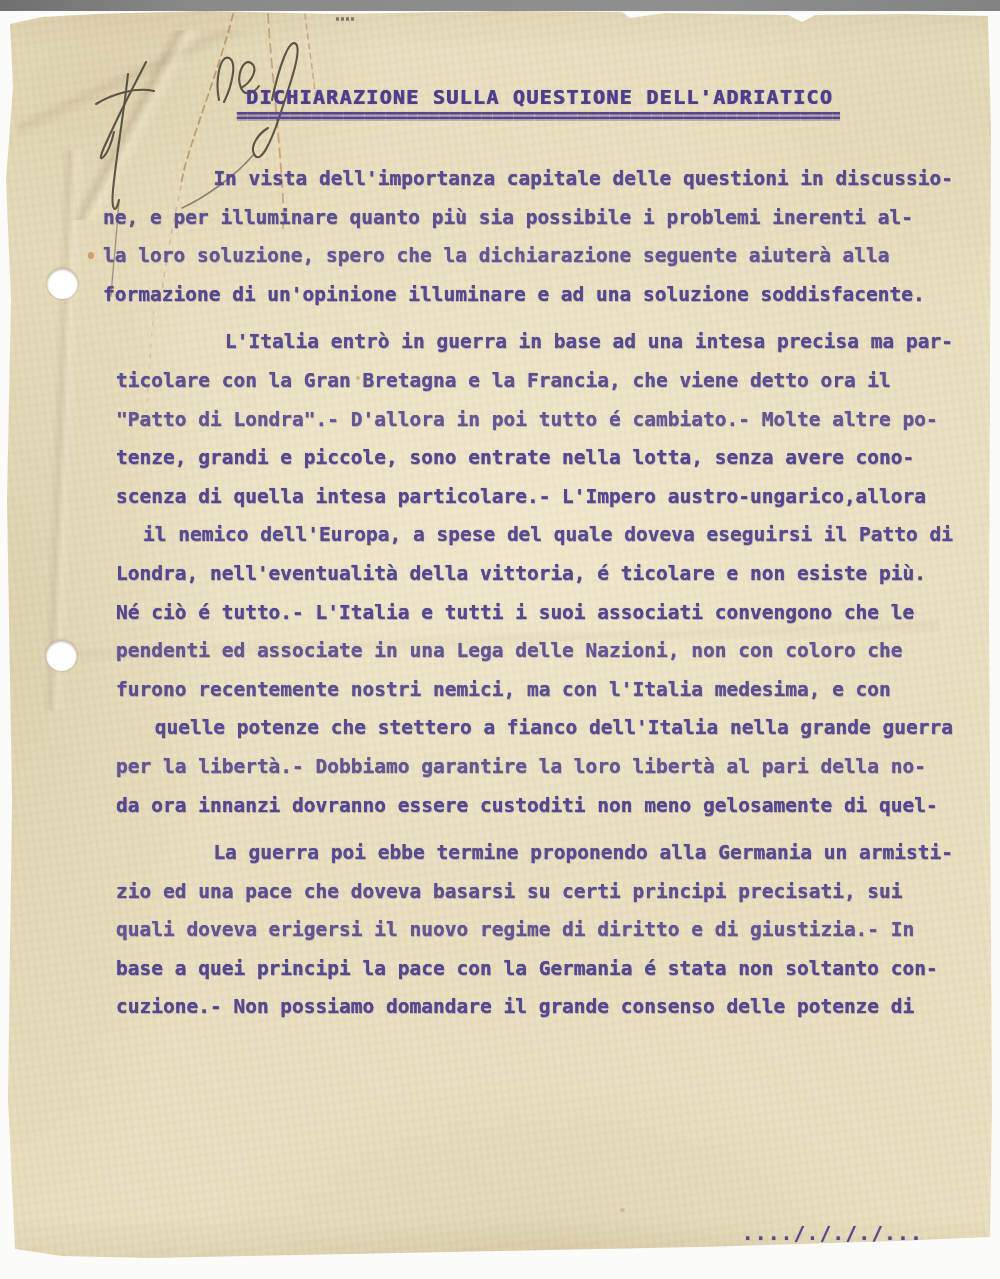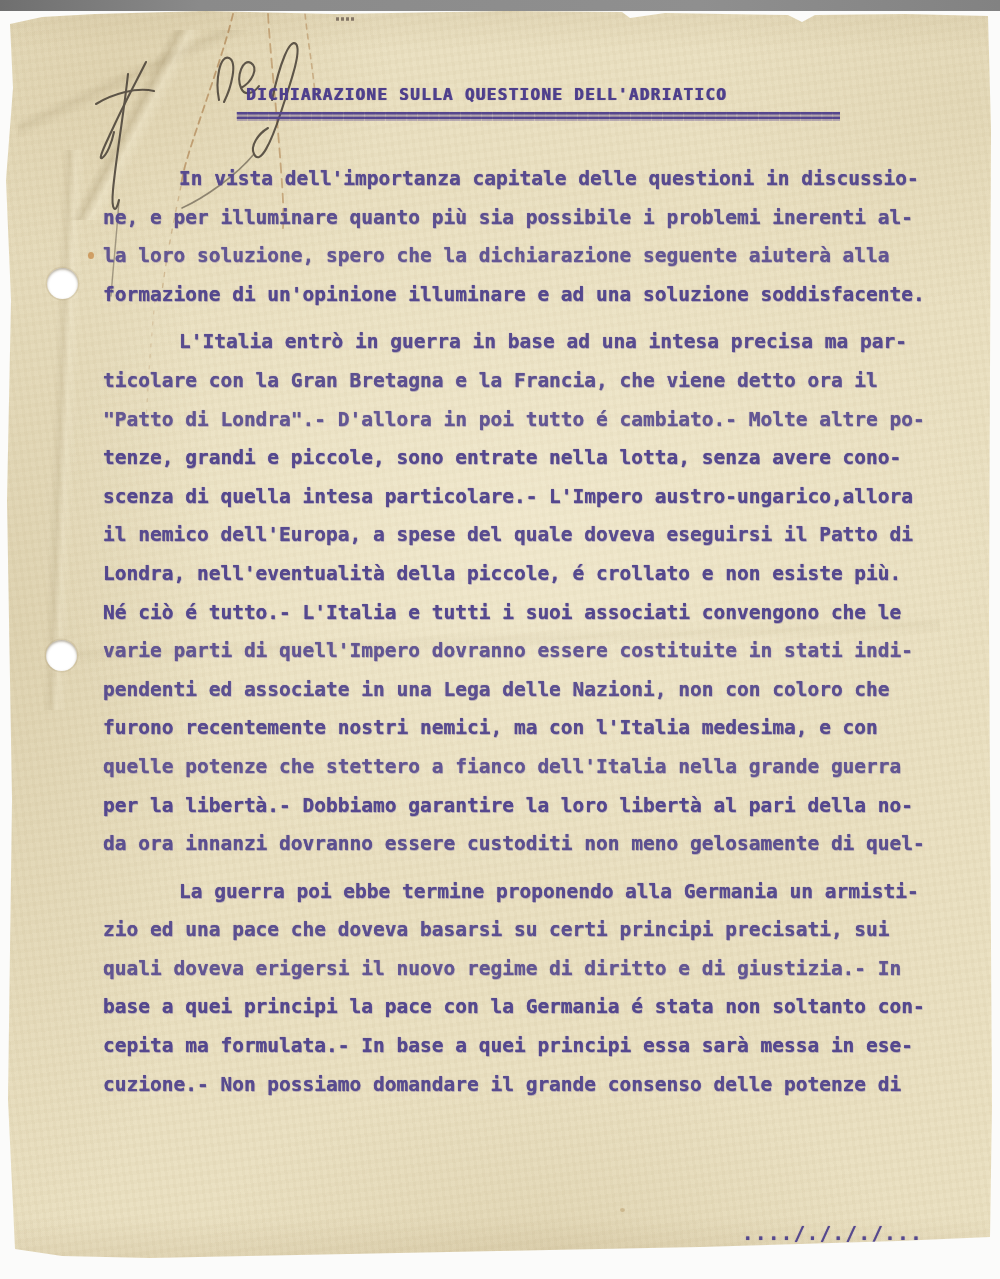--- a/index.html
+++ b/index.html
@@ -35,37 +35,37 @@
     background:linear-gradient(92deg, rgba(0,0,0,0) 40%, rgba(110,90,50,.10) 50%, rgba(255,250,232,.18) 58%, rgba(0,0,0,0) 70%);}
   .crease-mid{left:60px;top:600px;width:880px;height:80px;
     background:linear-gradient(178deg, rgba(0,0,0,0) 42%, rgba(120,100,55,.05) 50%, rgba(0,0,0,0) 58%);}
 
   .hole{position:absolute;width:31px;height:31px;border-radius:50%;background:#fff;
     box-shadow:inset 0 1.5px 2.5px rgba(90,75,45,.45), 0 0 0 1.5px rgba(120,100,60,.12);}
   .hole-1{left:47px;top:268px;}
   .hole-2{left:46px;top:640px;}
 
   .title{position:absolute;left:246px;top:85px;margin:0;
-    font-size:16px;font-weight:bold;letter-spacing:1.3px;color:#4e3f8c;white-space:nowrap;
+    font-size:20px;font-weight:bold;letter-spacing:1.3px;color:#4e3f8c;white-space:nowrap;
     text-shadow:.8px 0 0 rgba(78,63,140,.85), 0 0 1px rgba(78,63,140,.6);}
   .title-underline{position:absolute;left:236px;top:103px;width:604px;height:24px;
     overflow:hidden;white-space:nowrap;font-size:20px;font-weight:bold;color:#55468e;
     letter-spacing:-1.4px;
     text-shadow:.8px 0 0 rgba(85,70,142,.8), 0 1.5px 0 rgba(85,70,142,.35), 0 0 1px rgba(85,70,142,.5);}
 
   .body-text{position:absolute;left:103px;top:160px;width:850px;color:#55488e;
     font-size:19.5px;font-weight:bold;letter-spacing:0;
     text-shadow:0 0 .8px rgba(85,72,142,.9), .5px .5px 0 rgba(85,72,142,.3);}
   .para{margin:0;}
-  .para + .para{margin-top:9px;}
+  .para + .para{margin-top:9px;margin-left:13px;}
   .line{height:38.6px;line-height:38.6px;white-space:nowrap;}
   .para .line:first-child{text-indent:76px;}
   .line:nth-child(3n){opacity:.90;}
   .line:nth-child(4n+2){opacity:.95;}
-  .line:nth-child(5n+1){opacity:.98;}
+  .line:nth-child(5n+1){opacity:.98;text-align:right;}
 
   .footer-mark{position:absolute;left:742px;top:1222px;font-size:19px;font-weight:bold;
     color:#55488e;letter-spacing:1.5px;white-space:nowrap;
     text-shadow:0 0 1px rgba(85,72,142,.8);}
 
   .marks-svg{position:absolute;left:0;top:0;pointer-events:none;}
 
   .speck{position:absolute;border-radius:50%;}
   .speck-1{left:88px;top:252px;width:6px;height:7px;background:rgba(190,110,30,.55);}
   .speck-2{left:356px;top:376px;width:4px;height:4px;background:rgba(170,100,35,.35);}
@@ -124,33 +124,31 @@
         <div class="line">la loro soluzione, spero che la dichiarazione seguente aiuterà alla</div>
         <div class="line">formazione di un'opinione illuminare e ad una soluzione soddisfacente.</div>
       </div>
       <div class="para">
         <div class="line">L'Italia entrò in guerra in base ad una intesa precisa ma par-</div>
         <div class="line">ticolare con la Gran Bretagna e la Francia, che viene detto ora il</div>
         <div class="line">"Patto di Londra".- D'allora in poi tutto é cambiato.- Molte altre po-</div>
         <div class="line">tenze, grandi e piccole, sono entrate nella lotta, senza avere cono-</div>
         <div class="line">scenza di quella intesa particolare.- L'Impero austro-ungarico,allora</div>
         <div class="line">il nemico dell'Europa, a spese del quale doveva eseguirsi il Patto di</div>
-        <div class="line">Londra, nell'eventualità della piccole, é crollato e non esiste più.</div>
+        <div class="line">Londra, nell'eventualità della vittoria, é ticolare e non esiste più.</div>
         <div class="line">Né ciò é tutto.- L'Italia e tutti i suoi associati convengono che le</div>
-        <div class="line">varie parti di quell'Impero dovranno essere costituite in stati indi-</div>
         <div class="line">pendenti ed associate in una Lega delle Nazioni, non con coloro che</div>
         <div class="line">furono recentemente nostri nemici, ma con l'Italia medesima, e con</div>
         <div class="line">quelle potenze che stettero a fianco dell'Italia nella grande guerra</div>
         <div class="line">per la libertà.- Dobbiamo garantire la loro libertà al pari della no-</div>
         <div class="line">da ora innanzi dovranno essere custoditi non meno gelosamente di quel-</div>
       </div>
       <div class="para">
         <div class="line">La guerra poi ebbe termine proponendo alla Germania un armisti-</div>
         <div class="line">zio ed una pace che doveva basarsi su certi principi precisati, sui</div>
         <div class="line">quali doveva erigersi il nuovo regime di diritto e di giustizia.- In</div>
         <div class="line">base a quei principi la pace con la Germania é stata non soltanto con-</div>
-        <div class="line">cepita ma formulata.- In base a quei principi essa sarà messa in ese-</div>
         <div class="line">cuzione.- Non possiamo domandare il grande consenso delle potenze di</div>
       </div>
     </div>
 
   <div class="footer-mark">...././././...</div>
 </div>
 
 </body></html>

